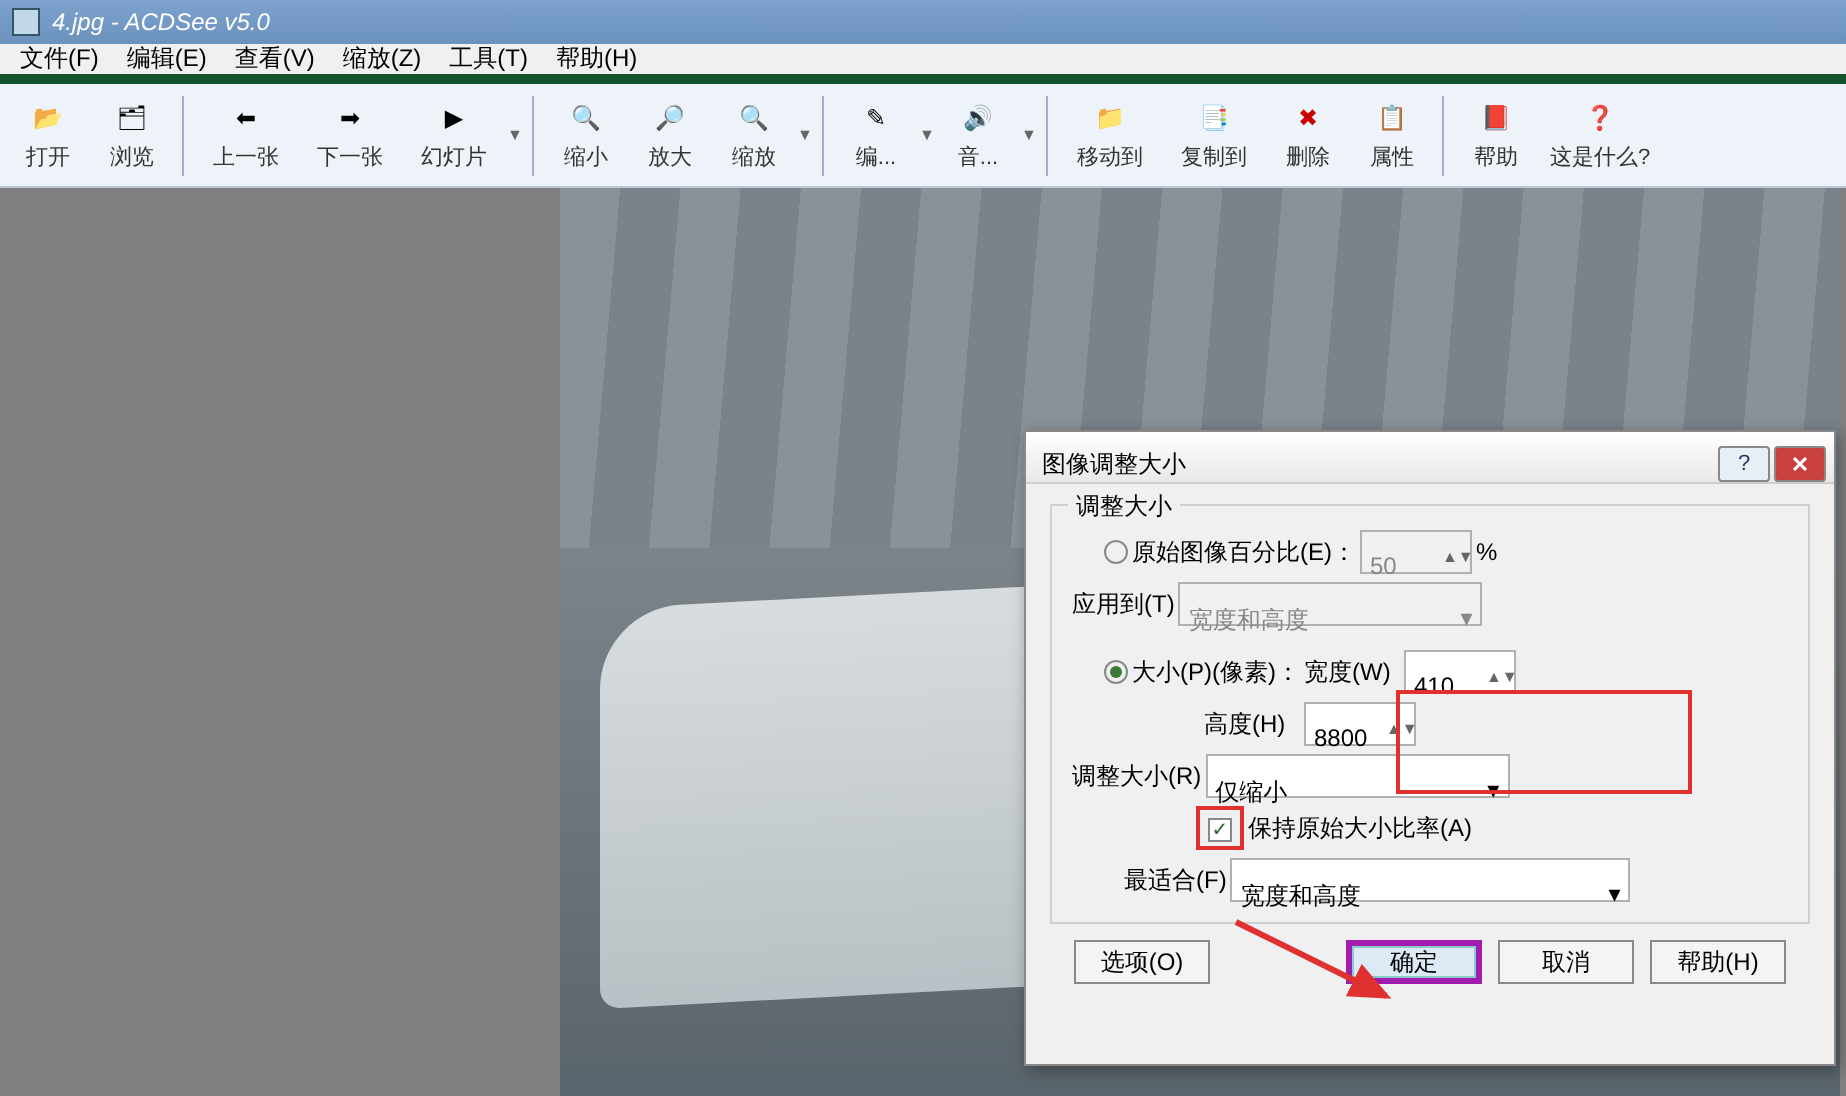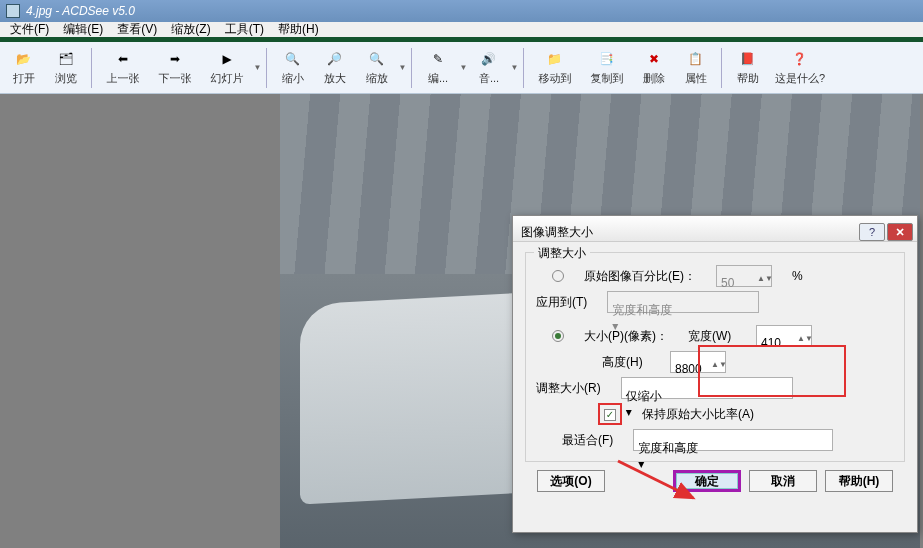--- a/index.html
+++ b/index.html
@@ -26,37 +26,37 @@
 .dialog { position: absolute; top: 215px; left: 512px; width: 406px; height: 318px; background: #f0f0f0; border: 1px solid #888; box-shadow: 2px 2px 8px rgba(0,0,0,.35); }
 .dlg-title { height: 26px; background: linear-gradient(#fff,#e8e8e8); display: flex; align-items: flex-end; justify-content: space-between; padding: 0 4px 0 8px; border-bottom: 1px solid #ccc; }
 .dlg-btns { display: flex; gap: 2px; }
 .dlg-btns .b { width: 26px; height: 18px; border: 1px solid #888; border-radius: 2px; display: flex; align-items: center; justify-content: center; font-size: 11px; }
 .dlg-btns .help { background: #e8eef6; color: #336; }
 .dlg-btns .close { background: #c84040; color: #fff; font-weight: bold; }
 
 .dlg-body { padding: 10px 12px; }
 .group { border: 1px solid #d0d0d0; padding: 10px 10px 8px; position: relative; }
 .group-title { position: absolute; top: -8px; left: 8px; background: #f0f0f0; padding: 0 4px; font-size: 12px; }
-.row { display: flex; align-items: center; height: 26px; gap: 20px; }
+.row { display: flex; align-items: center; height: 26px; gap: 2px; }
 .row label { white-space: nowrap; }
 .sel, .num { height: 20px; border: 1px solid #b0b0b0; background: #fff; padding: 10px 4px; display: flex; align-items: flex-start; }
-.sel { justify-content: space-between; flex-direction: column; }
+.sel { justify-content: space-between; }
 .sel.dis { background: #f0f0f0; color: #888; }
 .num { width: 56px; justify-content: space-between; }
 .num.dis { background: #f0f0f0; color: #888; }
 .spin { width: 10px; font-size: 8px; display: flex; flex-direction: column; color: #666; line-height: 6px; text-align: center; }
 .indent { margin-left: 16px; }
 .indent2 { }
 .radio { width: 12px; height: 12px; border: 1px solid #888; border-radius: 50%; display: inline-flex; align-items: center; justify-content: center; }
 .radio.on::after { content: ""; width: 6px; height: 6px; background: #3a7a38; border-radius: 50%; }
 .chk { width: 12px; height: 12px; border: 1px solid #888; background: #fff; display: inline-flex; align-items: center; justify-content: center; font-size: 10px; color: #2a6a28; }
 .red-box { border: 2px solid #e03030; padding: 2px 4px; }
 .red-wh { position: absolute; border: 2px solid #e03030; }
 
-.dlg-foot { display: flex; justify-content: flex-end; gap: 8px; padding: 8px 12px 0; font-weight: bold; }
+.dlg-foot { display: flex; justify-content: flex-end; gap: 8px; padding: 8px 12px 0; }
 .btn { min-width: 68px; height: 22px; border: 1px solid #888; background: #f4f4f4; display: flex; align-items: center; justify-content: center; }
 .btn.primary { border: 3px solid #a21caf; background: #dceaf6; box-shadow: inset 0 0 0 1px #8cc; }
 
 .arrow { position: absolute; }
 </style>
 </head>
 <body>
 
 <div class="titlebar">
   <span class="win-icon"></span>
@@ -201,21 +201,21 @@
       <div class="row" style="margin-left:66px">
         <label style="width:48px">高度(H)</label>
         <span class="num">
             <span>8800</span>
             <span class="spin">▲▼</span>
           </span>
       </div>
 
       <div class="row indent2">
         <label>调整大小(R)</label>
-        <span class="sel" style="width:172px">
+        <span class="sel" style="width:152px">
             <span>仅缩小</span>
             <span>▾</span>
           </span>
       </div>
 
       <div class="row" style="margin-left:62px">
         <span class="red-box">
           <span class="chk">✓</span>
         </span>
         <label>保持原始大小比率(A)</label>

